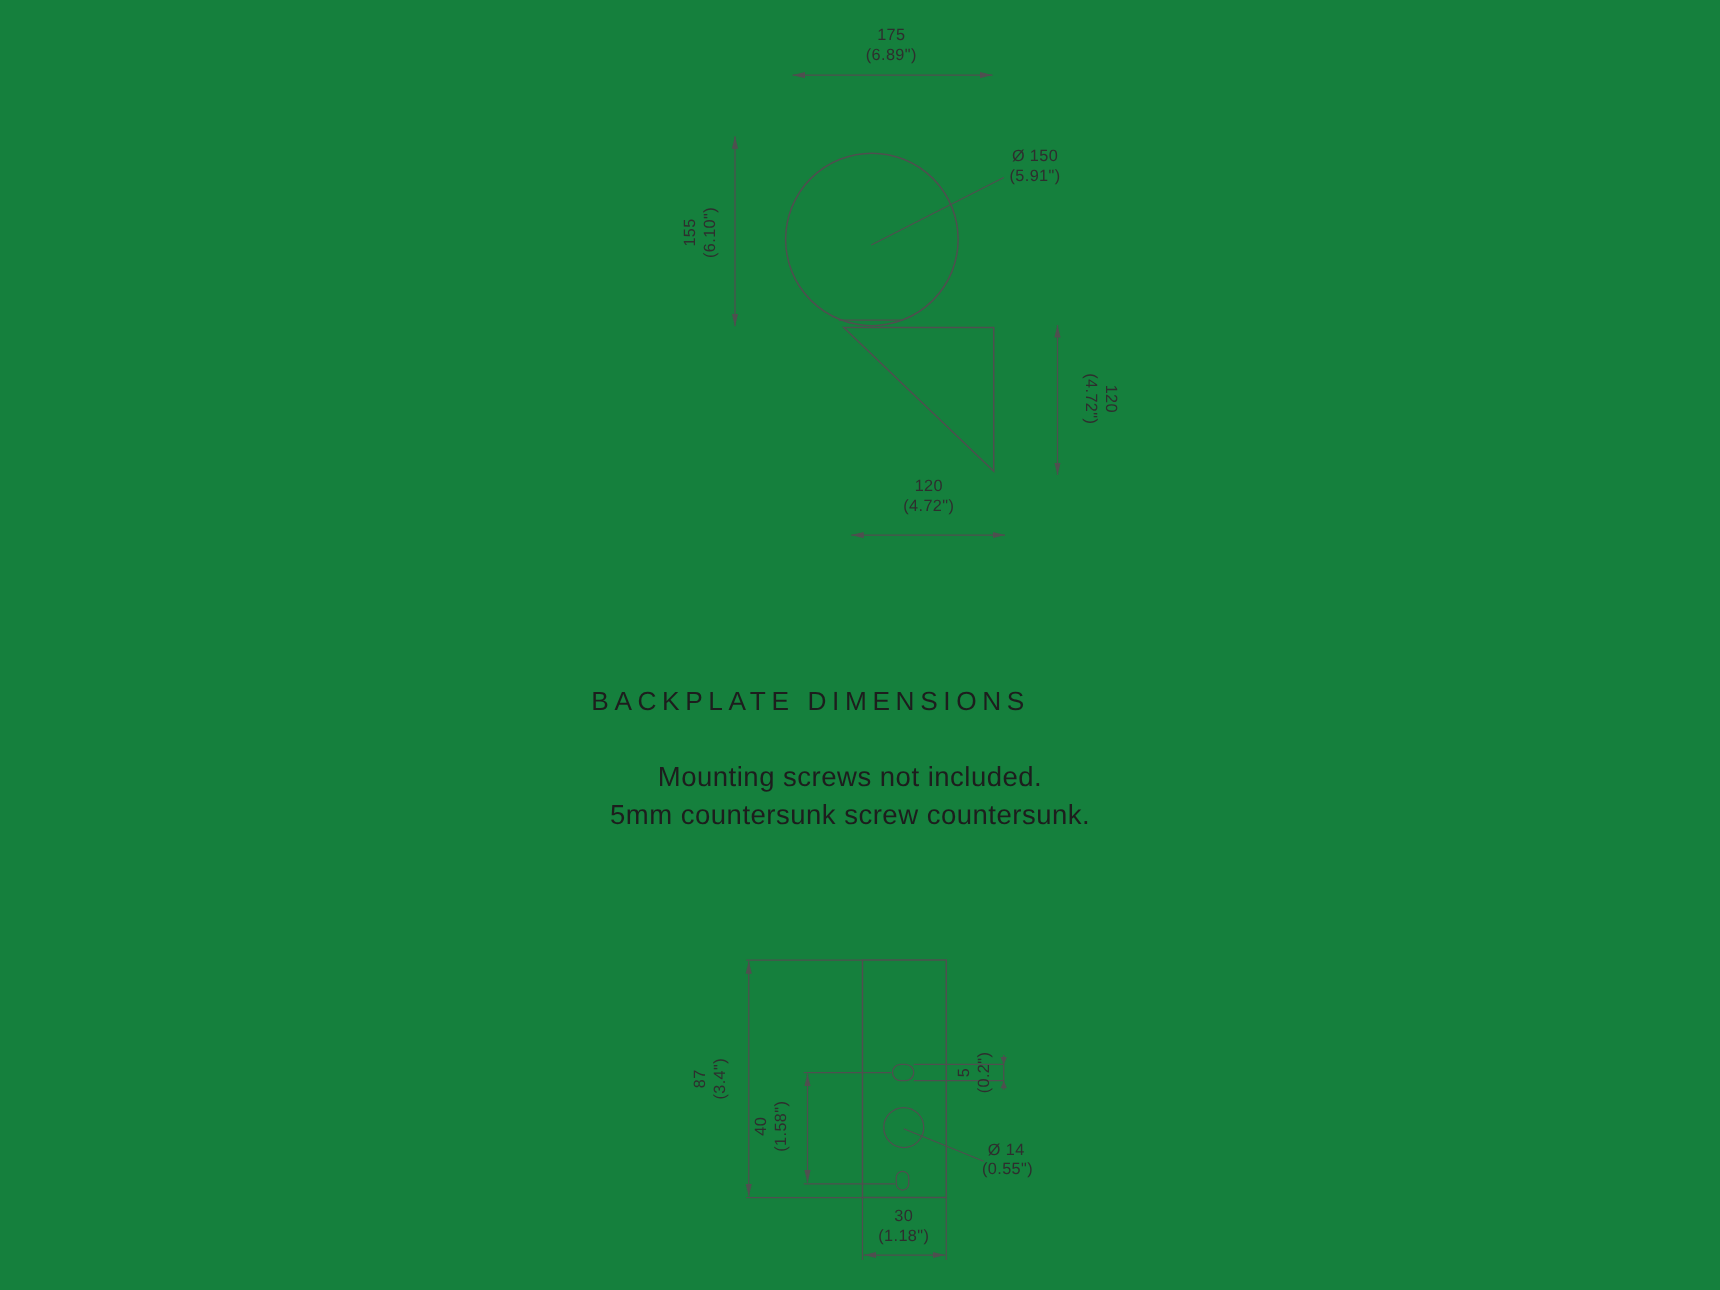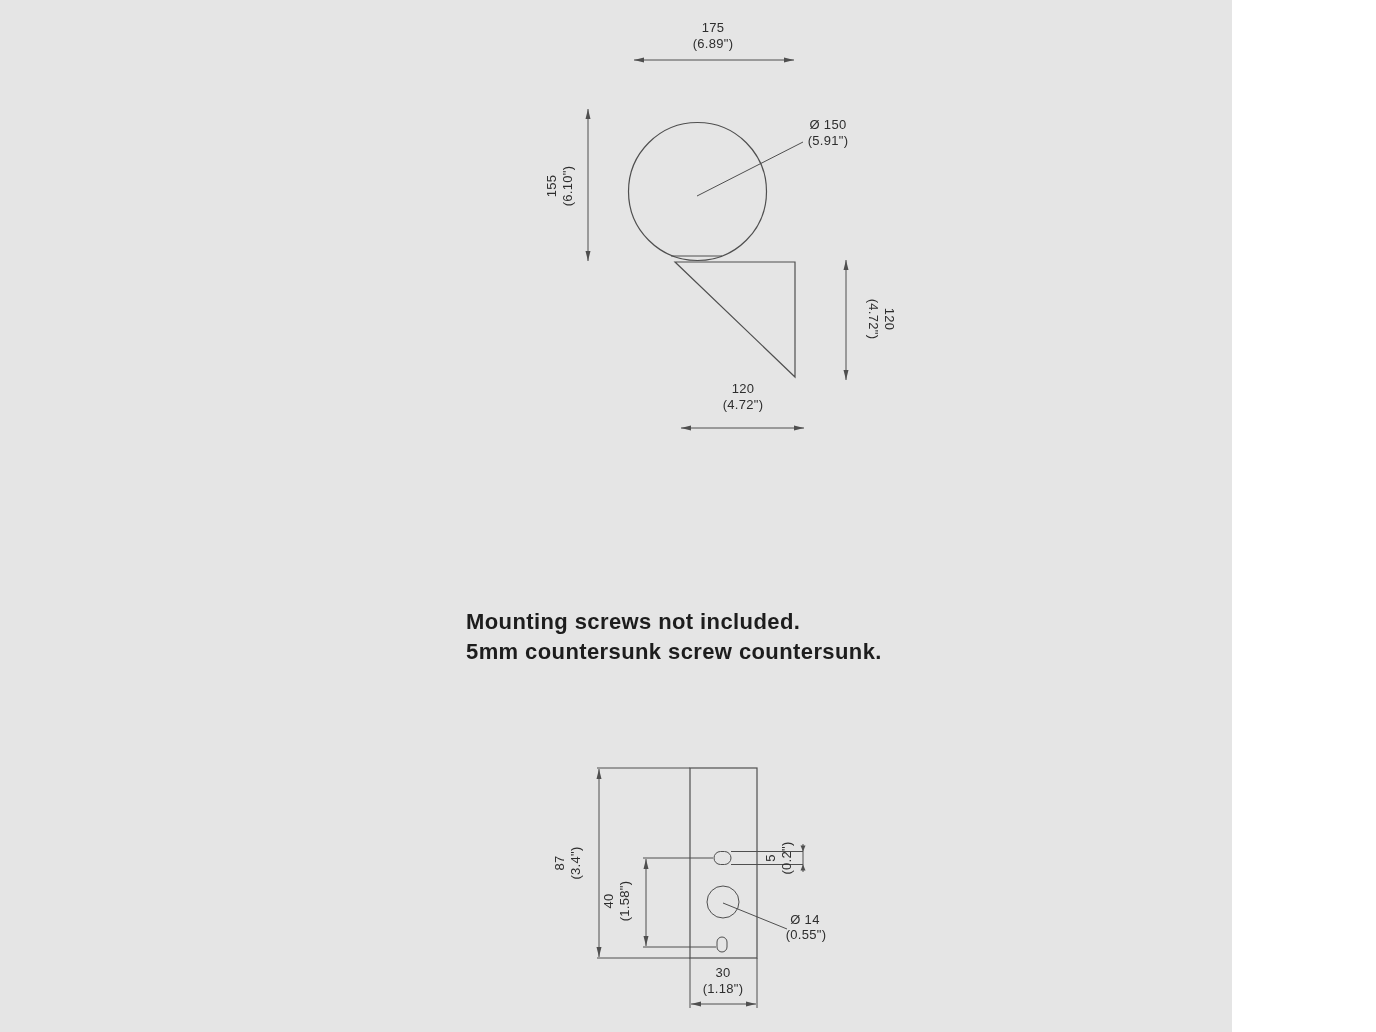--- a/index.html
+++ b/index.html
@@ -6,23 +6,24 @@
     margin: 0;
     padding: 0;
     background: #ffffff;
     width: 1376px;
     height: 1032px;
     overflow: hidden;
     font-family: "Liberation Sans", sans-serif;
   }
   .stage {
     position: relative;
-    width: 1232px;
+    width: 1376px;
     height: 1032px;
-    background: #e5e5e5;
+    background: #15803d;
+    text-align: center;
   }
   svg.drawing {
     position: absolute;
     left: 0;
     top: 0;
   }
   .geo  { fill: none; stroke: #4f4f4f; stroke-width: 1.2px; }
   .thin { fill: none; stroke: #4f4f4f; stroke-width: 1px; }
   .dim  { fill: none; stroke: #4f4f4f; stroke-width: 1px; }
   .arrfill { fill: #4f4f4f; stroke: none; }
@@ -37,24 +38,24 @@
     left: 473px;
     top: 550px;
     font-size: 21px;
     font-weight: 400;
     letter-spacing: 4.5px;
     color: #1d1d1d;
     white-space: nowrap;
   }
   .section-notes {
     position: absolute;
-    left: 466px;
+    left: 488px;
     top: 607px;
     font-size: 22px;
-    font-weight: 700;
+    font-weight: 400;
     letter-spacing: 0.4px;
     line-height: 30px;
     color: #1d1d1d;
     white-space: nowrap;
   }
 </style>
 </head>
 <body>
 
 <div class="stage">
@@ -128,19 +129,20 @@
       <rect class="thin" x="717" y="937" width="10" height="15" rx="5" ry="5"></rect>
 
       <line class="thin" x1="690" y1="958" x2="690" y2="1008"></line>
       <line class="thin" x1="757" y1="958" x2="757" y2="1008"></line>
       <line class="dim" x1="691" y1="1004" x2="756" y2="1004" marker-start="url(#arr)" marker-end="url(#arr)"></line>
       <text class="dimtxt" x="723" y="977" text-anchor="middle">30</text>
       <text class="dimtxt" x="723" y="993" text-anchor="middle">(1.18")</text>
     </g>
   </svg>
 
+  <div class="section-title">BACKPLATE DIMENSIONS</div>
 
   <div class="section-notes">
     <div>Mounting screws not included.</div>
     <div>5mm countersunk screw countersunk.</div>
   </div>
 
 </div>
 
 </body></html>

